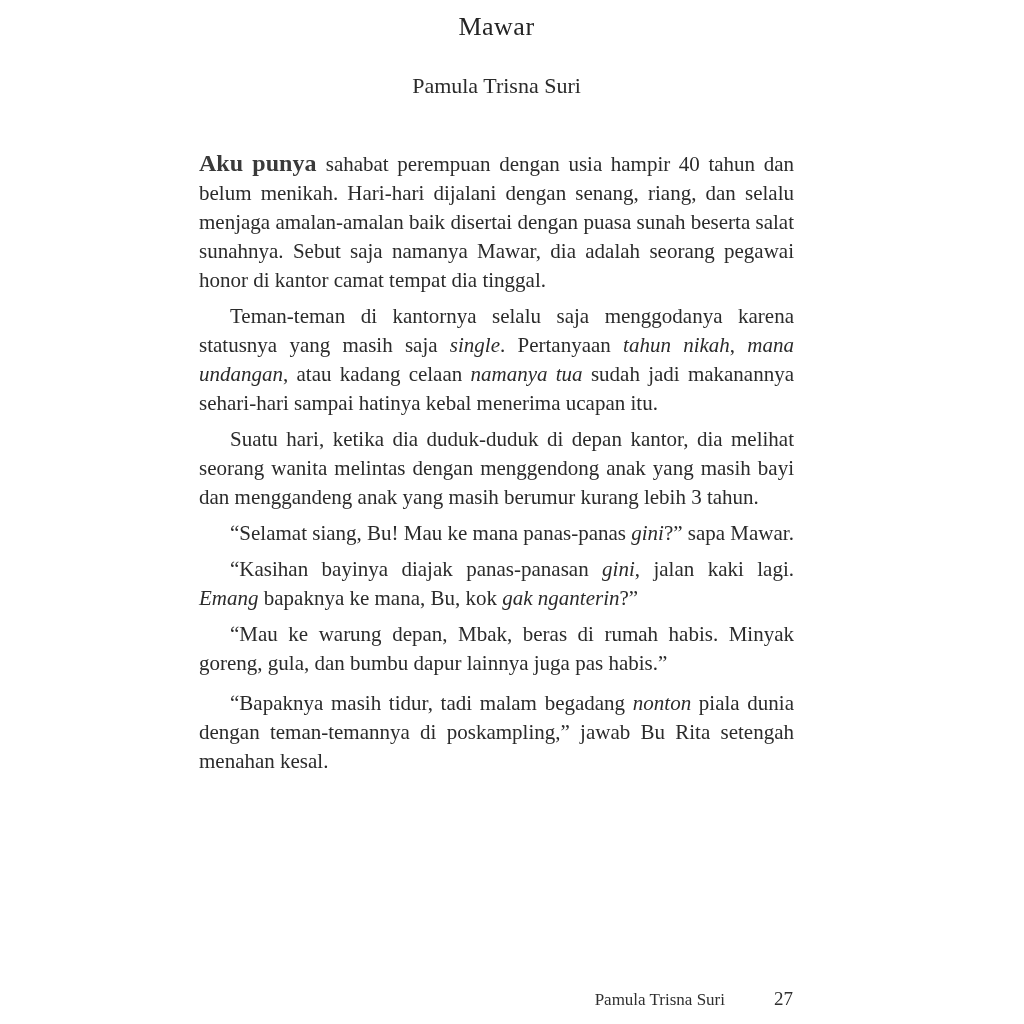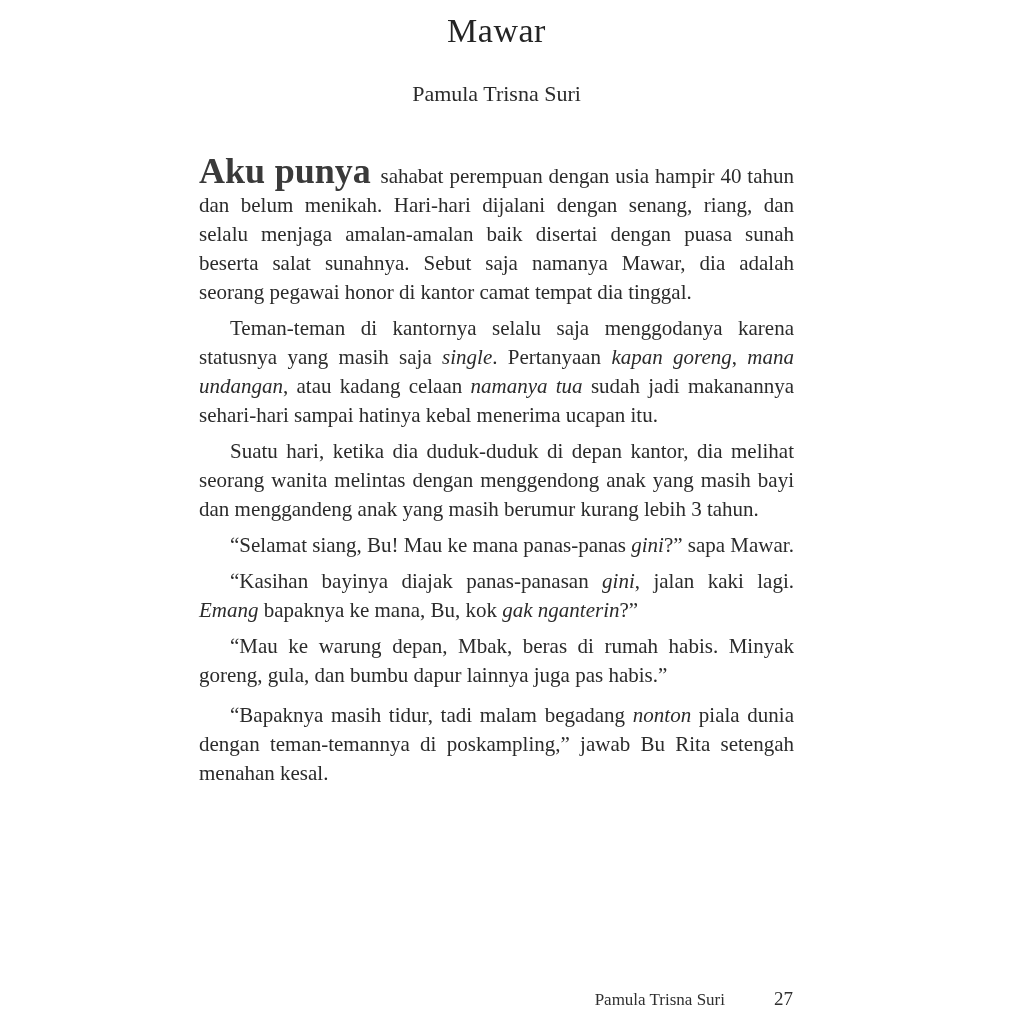--- a/index.html
+++ b/index.html
@@ -17,21 +17,21 @@
   }
   .sheet {
     position: absolute;
     left: 199px;
     top: 0;
     width: 595px;
   }
   .page-title {
     margin: 12px 0 0 0;
     text-align: center;
-    font-size: 34px;
+    font-size: 26px;
     font-weight: 400;
     color: #242424;
     letter-spacing: 0.5px;
   }
   .author-byline {
     margin-top: 31px;
     text-align: center;
     font-size: 22px;
     color: #2b2b2b;
   }
@@ -45,21 +45,21 @@
     text-align: justify;
   }
   .content p.indent {
     text-indent: 31px;
   }
   .content p:last-child {
     margin-bottom: 0;
     margin-top: 11px;
   }
   .lead {
-    font-size: 36px;
+    font-size: 24px;
     font-weight: 700;
     color: #3a3a3a;
   }
   em {
   }
   .footer {
     position: absolute;
     top: 988px;
     left: 0;
     width: 793px;
@@ -84,21 +84,21 @@
 <div class="sheet">
 
   <h1 class="page-title">Mawar</h1>
 
   <div class="author-byline">Pamula Trisna Suri</div>
 
   <div class="content">
 
     <p><span class="lead">Aku punya </span><span>sahabat perempuan dengan usia hampir 40 tahun dan belum menikah. Hari-hari dijalani dengan senang, riang, dan selalu menjaga amalan-amalan baik disertai dengan puasa sunah beserta salat sunahnya. Sebut saja namanya Mawar, dia adalah seorang pegawai honor di kantor camat tempat dia tinggal.</span></p>
 
-    <p class="indent"><span>Teman-teman di kantornya selalu saja menggodanya karena statusnya yang masih saja </span><em>single</em><span>. Pertanyaan </span><em>kapan goreng</em><span>, </span><em>mana undangan</em><span>, atau kadang celaan </span><em>namanya tua</em><span> sudah jadi makanannya sehari-hari sampai hatinya kebal menerima ucapan itu.</span></p>
+    <p class="indent"><span>Teman-teman di kantornya selalu saja menggodanya karena statusnya yang masih saja </span><em>single</em><span>. Pertanyaan </span><em>tahun nikah</em><span>, </span><em>mana undangan</em><span>, atau kadang celaan </span><em>namanya tua</em><span> sudah jadi makanannya sehari-hari sampai hatinya kebal menerima ucapan itu.</span></p>
 
     <p class="indent"><span>Suatu hari, ketika dia duduk-duduk di depan kantor, dia melihat seorang wanita melintas dengan menggendong anak yang masih bayi dan menggandeng anak yang masih berumur kurang lebih 3 tahun.</span></p>
 
     <p class="indent"><span>“Selamat siang, Bu! Mau ke mana panas-panas </span><em>gini</em><span>?” sapa Mawar.</span></p>
 
 
 
     <p class="indent"><span>“Kasihan bayinya diajak panas-panasan </span><em>gini</em><span>, jalan kaki lagi. </span><em>Emang</em><span> bapaknya ke mana, Bu, kok </span><em>gak nganterin</em><span>?”</span></p>
 
     <p class="indent"><span>“Mau ke warung depan, Mbak, beras di rumah habis. Minyak goreng, gula, dan bumbu dapur lainnya juga pas habis.”</span></p>

